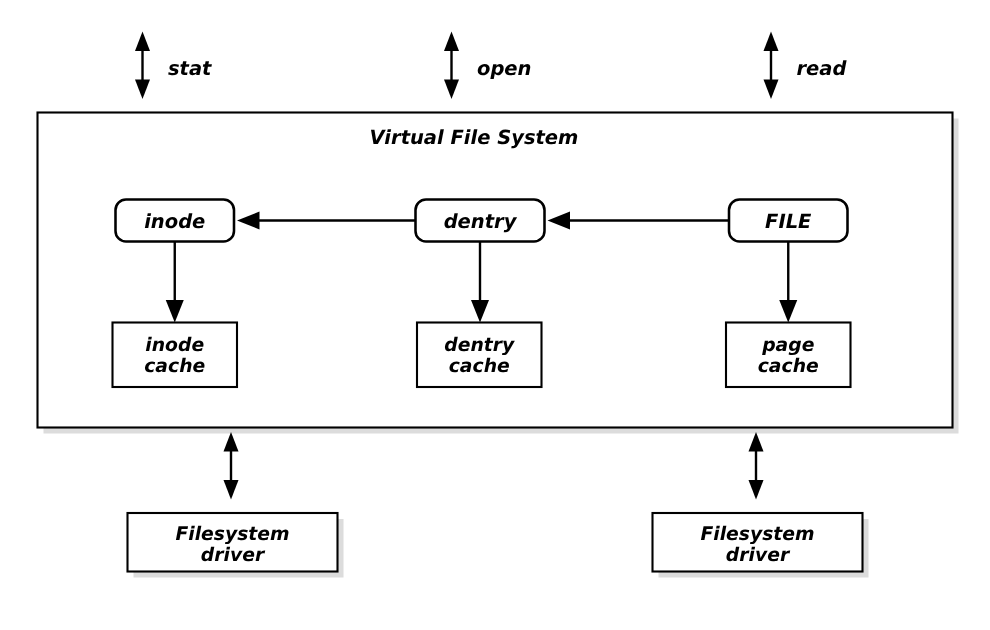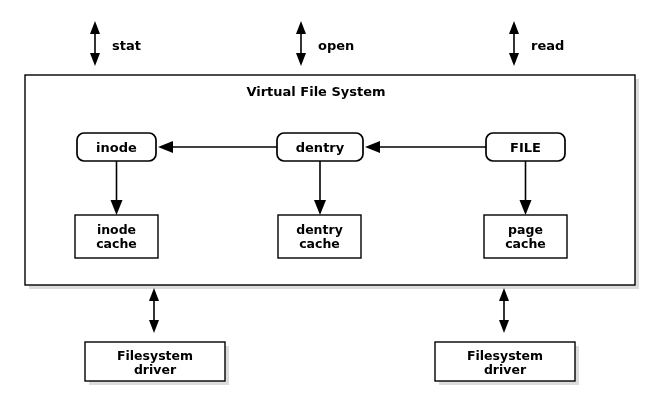--- a/index.html
+++ b/index.html
@@ -9,20 +9,21 @@
   }
   body {
     font-family: "DejaVu Sans", "Liberation Sans", sans-serif;
   }
   #canvas {
     position: relative;
     width: 660px;
     height: 420px;
     background: #ffffff;
     overflow: hidden;
+    font-style: italic;
   }
   svg#diagram {
     position: absolute;
     left: 0;
     top: 0;
     width: 660px;
     height: 420px;
   }
   .box-shadow-rect {
     fill: #bfbfbf;

